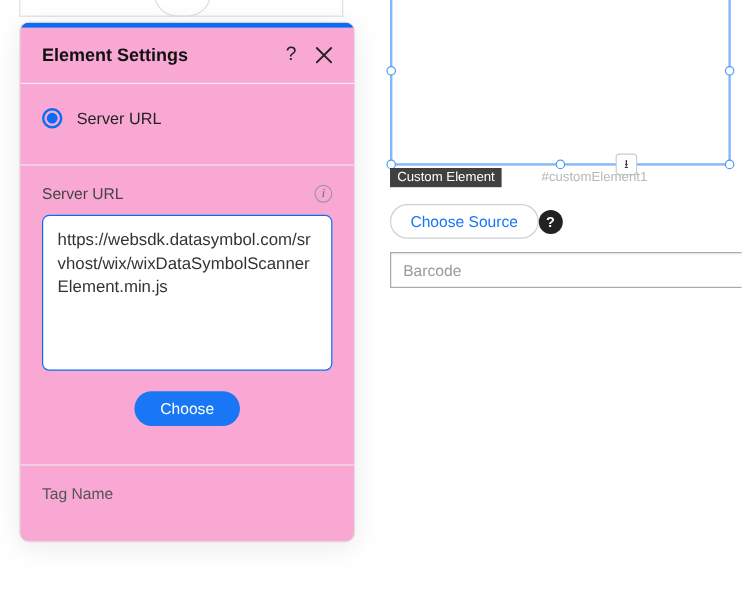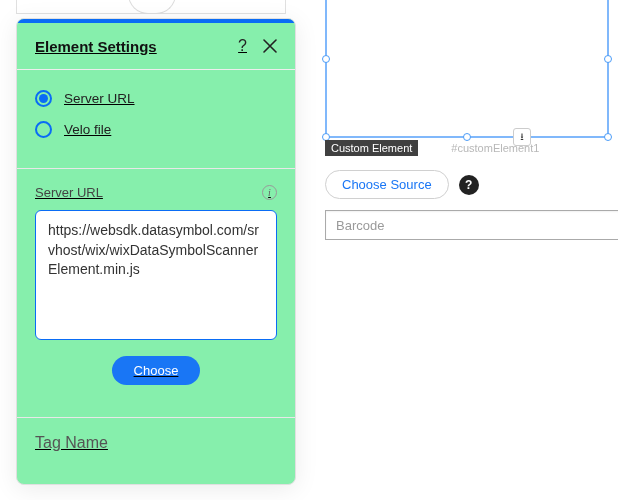--- a/index.html
+++ b/index.html
@@ -9,26 +9,25 @@
       width: 618px;
       height: 500px;
       position: relative;
       overflow: hidden;
     }
     .panel {
       position: absolute;
       left: 16px;
       top: 18px;
       width: 280px;
-      background: #86efac;
+      background: #f9a8d4;
       border: 1px solid #e0e0e0;
       border-radius: 8px;
       box-shadow: 0 4px 24px rgba(0,0,0,0.08);
       overflow: hidden;
-      text-decoration: underline;
     }
     .panel-top-bar {
       height: 4px;
       background: #0a6cf5;
     }
     .panel-header {
       display: flex;
       align-items: center;
       padding: 14px 18px 14px 18px;
       border-bottom: 1px solid #eee;
@@ -139,21 +138,21 @@
       border-radius: 16px;
       padding: 7px 22px;
       font-size: 13px;
       cursor: pointer;
       font-weight: 500;
     }
     .tag-section {
       padding: 16px 18px 22px 18px;
     }
     .tag-label {
-      font-size: 16px;
+      font-size: 13px;
       color: #555;
       margin-bottom: 10px;
     }
     .tag-value {
       font-size: 15px;
       color: #111;
     }
     
     .canvas-box {
       position: absolute;
@@ -209,21 +208,20 @@
       color: #b7b7b7;
       padding: 2px 4px;
       margin-left: 29px;
     }
     .toolbar {
       position: absolute;
       left: 325px;
       top: 170px;
       display: flex;
       align-items: center;
-      gap: 10px;
     }
     .pill-btn {
       border: 1px solid #d0d0d0;
       background: #fff;
       border-radius: 18px;
       padding: 6px 16px;
       font-size: 13px;
       cursor: pointer;
     }
     .pill-btn.primary { color: #1976f5; }
@@ -315,24 +313,20 @@
           <path d="M1 1 L13 13 M13 1 L1 13" stroke="#222" stroke-width="1.6" stroke-linecap="round"></path>
         </svg>
     </span>
   </div>
 
   <div class="radio-group">
     <div class="radio-row">
       <span class="radio checked"></span>
       <span class="radio-label">Server URL</span>
     </div>
-    <div class="radio-row">
-      <span class="radio"></span>
-      <span class="radio-label">Velo file</span>
-    </div>
   </div>
 
   <div class="divider"></div>
 
   <div class="section">
     <div class="section-label-row">
       <span class="section-label">Server URL</span>
       <span class="info-icon">i</span>
     </div>
     <textarea class="url-textarea" style="">https://websdk.datasymbol.com/srvhost/wix/wixDataSymbolScannerElement.min.js</textarea>

